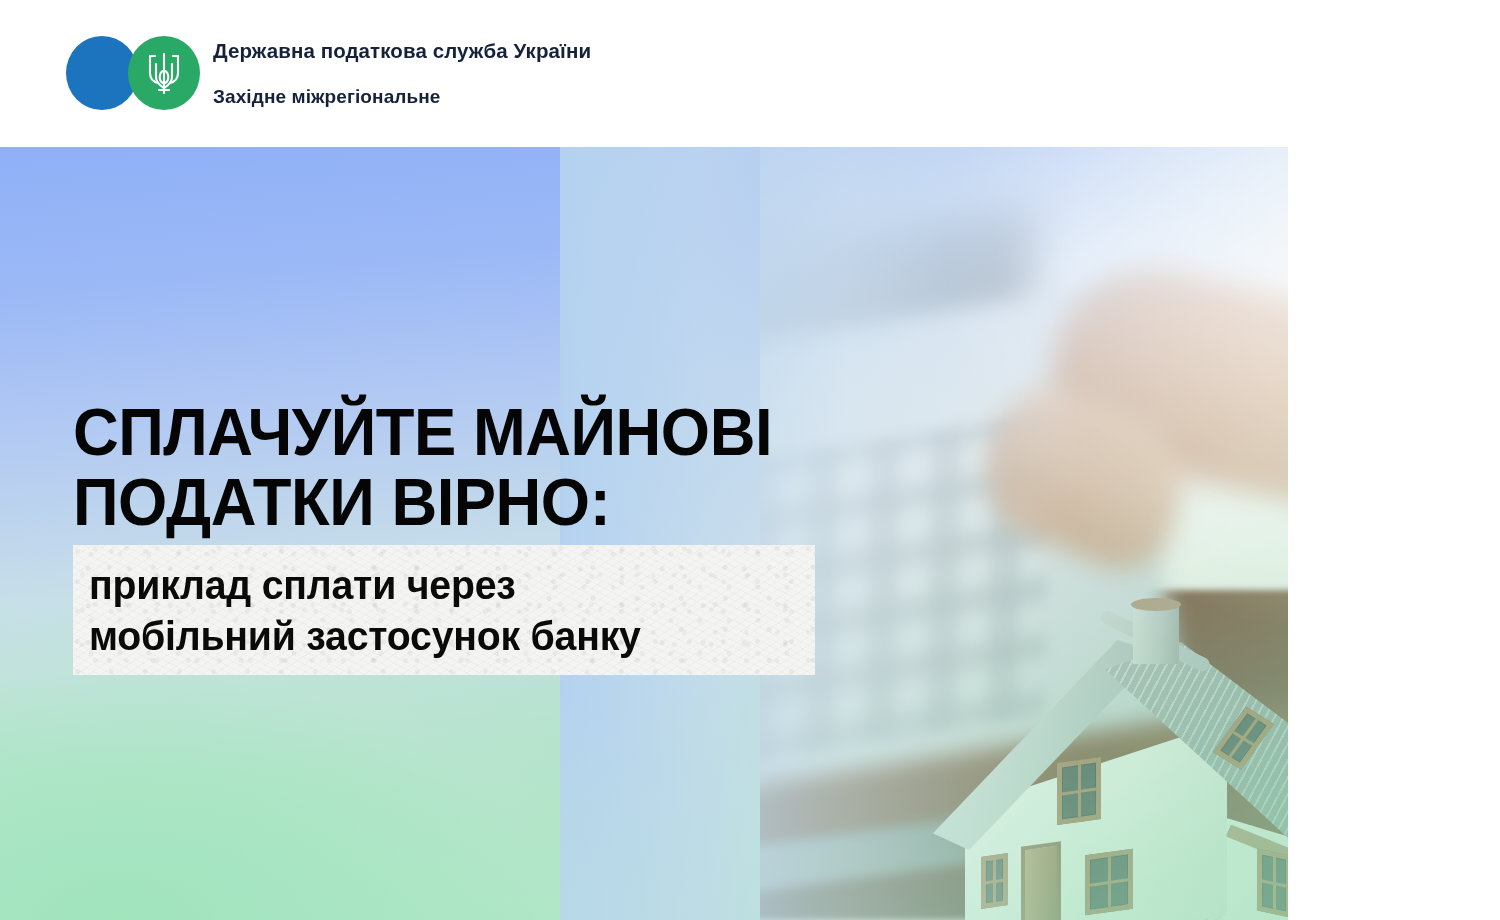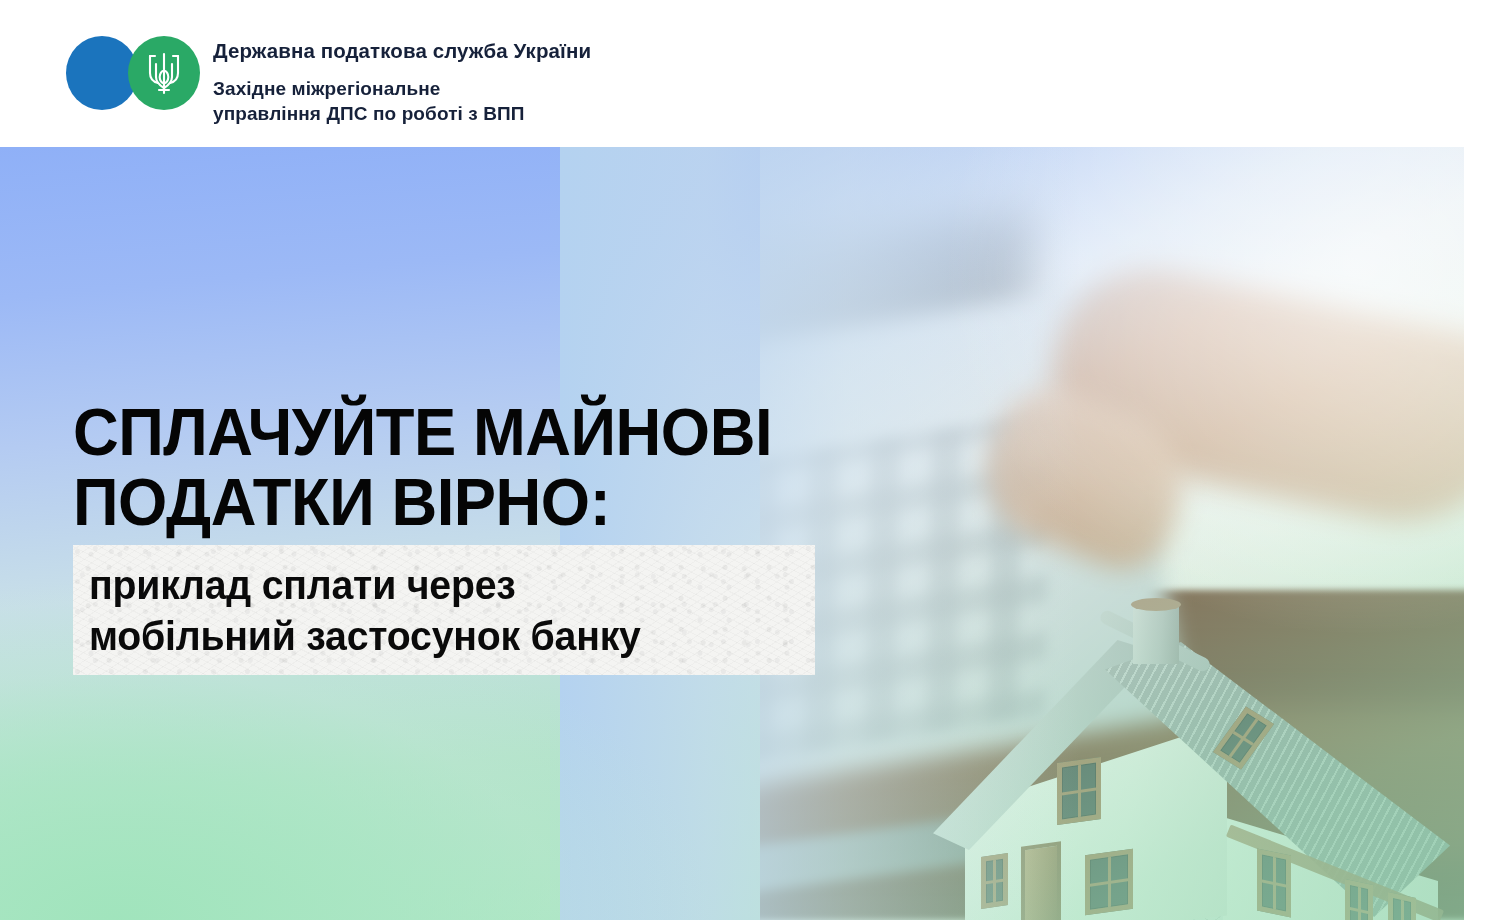--- a/index.html
+++ b/index.html
@@ -3,21 +3,21 @@
 <meta charset="utf-8">
 <title>DPS banner</title>
 <style>
   html,body{margin:0;padding:0;background:#ffffff;}
   body{
     font-family:"Liberation Sans","DejaVu Sans",sans-serif;
     -webkit-font-smoothing:antialiased;
   }
   .page{
     position:relative;
-    width:1464px;
+    width:1288px;
     height:920px;
     overflow:hidden;
     background:#ffffff;
   }
 
   
   .header{
     position:absolute;
     left:0; top:0;
     width:1500px; height:147px;
@@ -48,21 +48,21 @@
     color:#16213a;
   }
   .org-line1{
     font-size:20.5px;
     font-weight:bold;
     letter-spacing:.1px;
     line-height:26px;
     white-space:nowrap;
   }
   .org-line2{
-    margin-top:12px;
+    margin-top:20px;
     font-size:19px;
     font-weight:bold;
     line-height:25px;
     letter-spacing:.1px;
     white-space:nowrap;
   }
 
   
   .hero{
     position:absolute;
@@ -413,21 +413,20 @@
           <ellipse cx="20" cy="27" rx="4.3" ry="6.3"></ellipse>
           <path d="M15 40 L25 40"></path>
         </g>
       </svg>
     </div>
 
     <div class="org-text">
       <div class="org-line1">Державна податкова служба України</div>
       <div class="org-line2">
         <div>Західне міжрегіональне</div>
-        <div>управління ДПС по роботі з ВПП</div>
       </div>
     </div>
 
   </div>
 
   <div class="hero">
 
     <div class="photo">
       <div class="desk"></div>
       <div class="desk-top-blur"></div>

